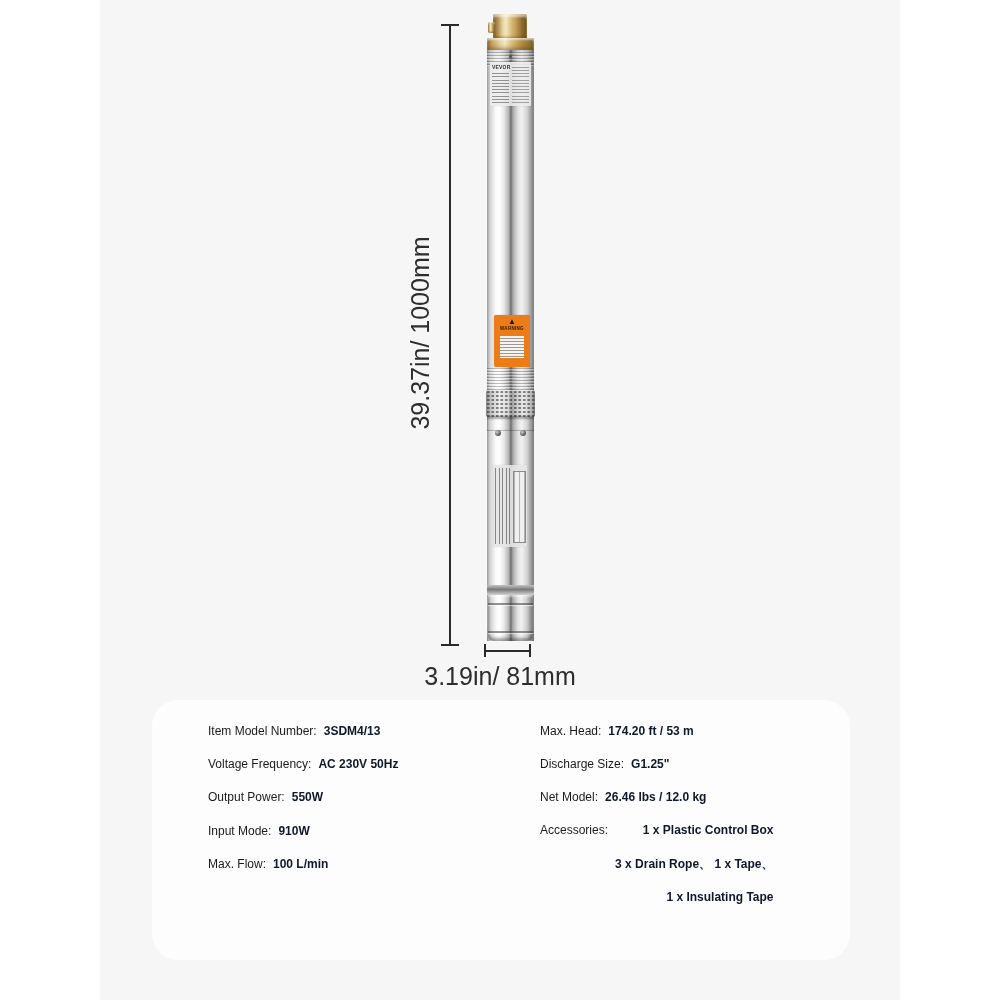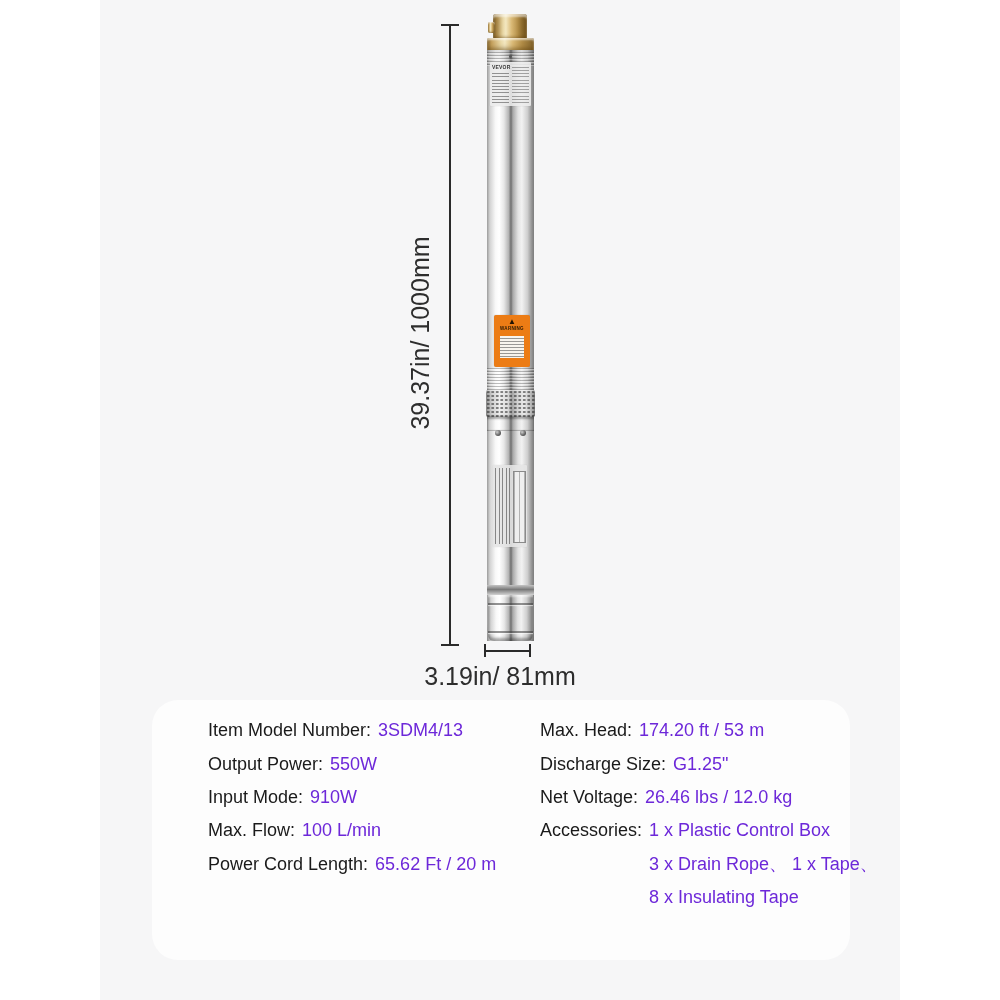--- a/index.html
+++ b/index.html
@@ -95,25 +95,25 @@
   .dim-label{position:absolute;color:#2d2d2d;font-size:25px;white-space:nowrap;}
   .dim-label.vertical{left:420px;top:333px;transform:translate(-50%,-50%) rotate(-90deg);}
   .dim-label.horizontal{left:500px;top:676px;transform:translate(-50%,-50%);}
 
   
   .card{position:absolute;left:152px;top:700px;width:698px;height:260px;
     background:#fdfdfd;border-radius:26px;}
   .spec-col{position:absolute;top:14px;}
   .spec-col.left{left:56px;}
   .spec-col.right{left:388px;}
-  .spec-row{display:flex;align-items:center;height:33.4px;font-size:18px;color:#1a1a1a;}
+  .spec-row{display:flex;align-items:center;height:33.4px;font-size:12px;color:#1a1a1a;text-align:right;}
   .spec-row.accessories{height:100.2px;align-items:flex-start;}
   .spec-row.accessories .spec-label{line-height:33.4px;}
   .spec-label{white-space:nowrap;}
-  .spec-value{color:#6d28d9;margin-left:7px;white-space:nowrap;}
+  .spec-value{color:#0f172a;margin-left:7px;white-space:nowrap;font-weight:bold;}
   .spec-value-stack .spec-value{line-height:33.4px;margin-left:7px;}
 </style>
 </head>
 <body>
 
 <div class="panel"></div>
 
 <div class="pump">
   <div class="hex-nut brass"></div>
   <div class="hex-nub brass"></div>
@@ -157,51 +157,51 @@
 <div class="dim hcap-r"></div>
 <div class="dim-label horizontal">3.19in/ 81mm</div>
 
 <div class="card">
   <div class="spec-col left">
     <div class="spec-row">
       <span class="spec-label">Item Model Number:</span>
       <span class="spec-value">3SDM4/13</span>
     </div>
     <div class="spec-row">
+      <span class="spec-label">Voltage Frequency:</span>
+      <span class="spec-value">AC 230V 50Hz</span>
+    </div>
+    <div class="spec-row">
       <span class="spec-label">Output Power:</span>
       <span class="spec-value">550W</span>
     </div>
     <div class="spec-row">
       <span class="spec-label">Input Mode:</span>
       <span class="spec-value">910W</span>
     </div>
     <div class="spec-row">
       <span class="spec-label">Max. Flow:</span>
       <span class="spec-value">100 L/min</span>
     </div>
-    <div class="spec-row">
-      <span class="spec-label">Power Cord Length:</span>
-      <span class="spec-value">65.62 Ft / 20 m</span>
-    </div>
   </div>
   <div class="spec-col right">
     <div class="spec-row">
       <span class="spec-label">Max. Head:</span>
       <span class="spec-value">174.20 ft / 53 m</span>
     </div>
     <div class="spec-row">
       <span class="spec-label">Discharge Size:</span>
       <span class="spec-value">G1.25"</span>
     </div>
     <div class="spec-row">
-      <span class="spec-label">Net Voltage:</span>
+      <span class="spec-label">Net Model:</span>
       <span class="spec-value">26.46 lbs / 12.0 kg</span>
     </div>
     <div class="spec-row accessories">
       <span class="spec-label">Accessories:</span>
       <div class="spec-value-stack">
         <div class="spec-value">1 x Plastic Control Box</div>
         <div class="spec-value">3 x Drain Rope、 1 x Tape、</div>
-        <div class="spec-value">8 x Insulating Tape</div>
+        <div class="spec-value">1 x Insulating Tape</div>
       </div>
     </div>
   </div>
 </div>
 
 </body></html>

